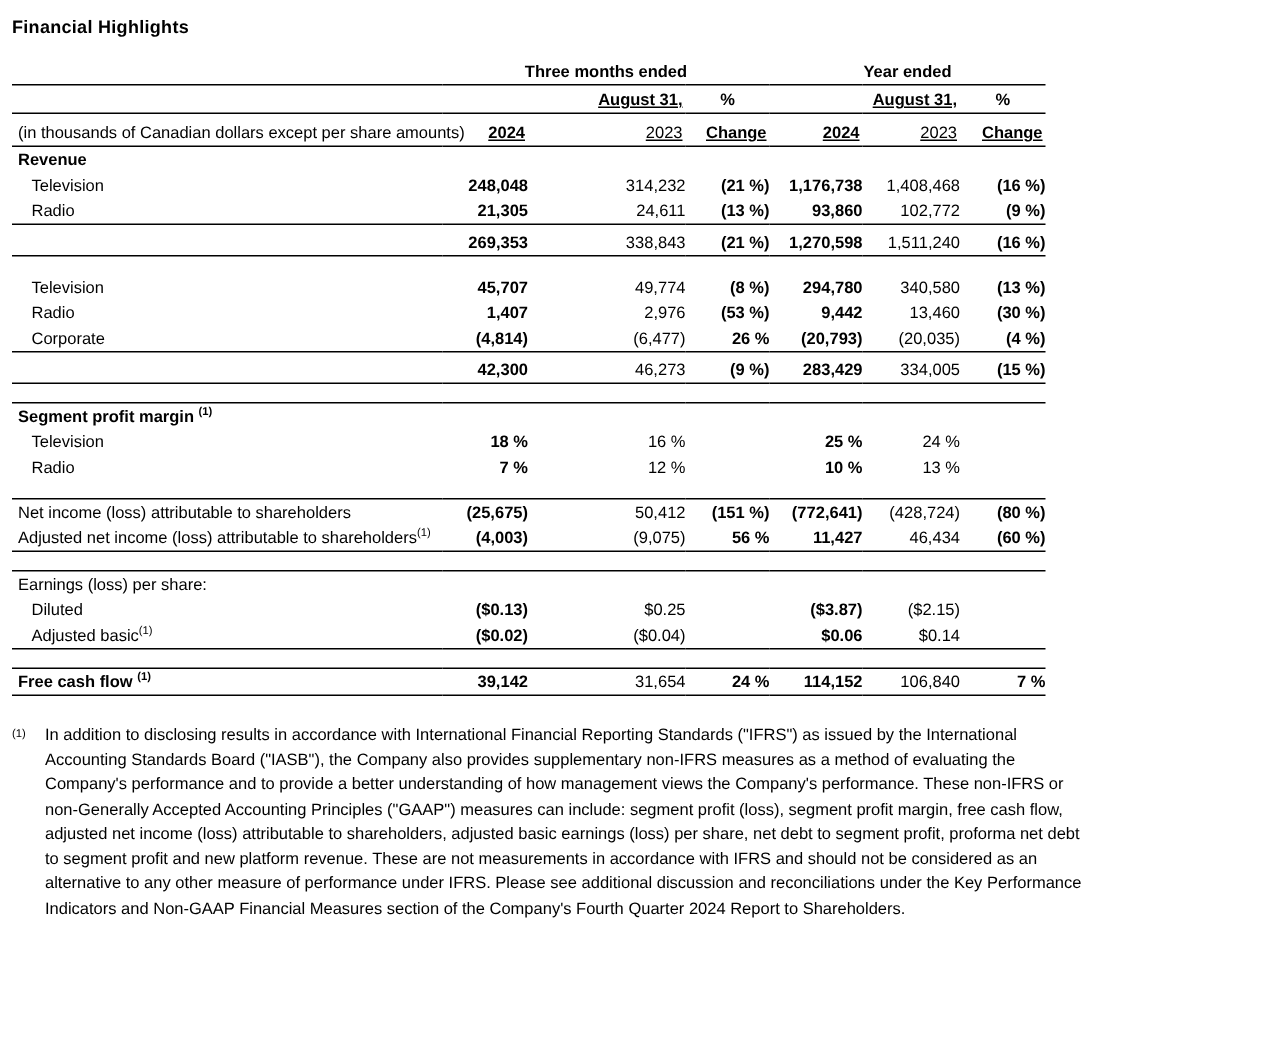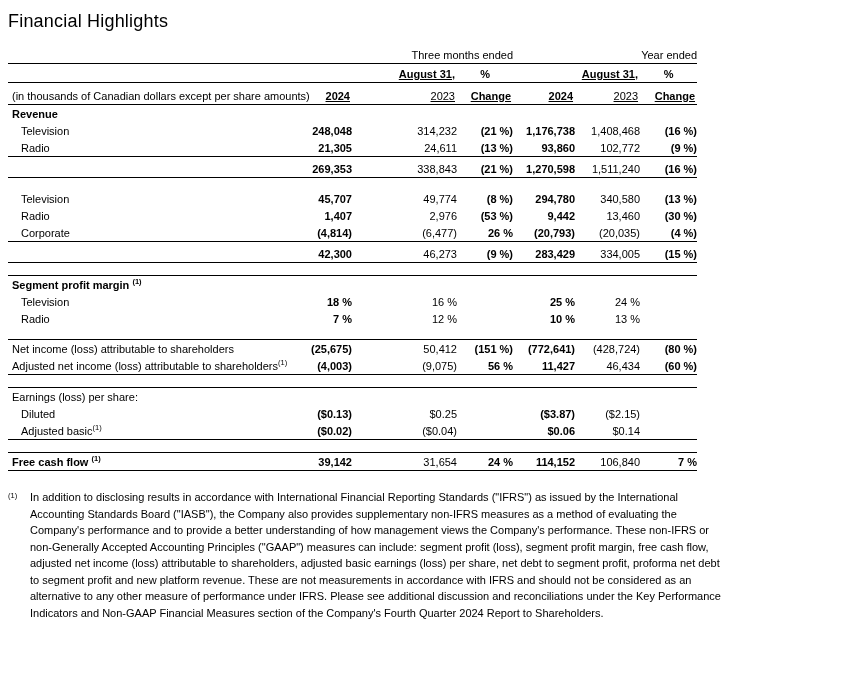--- a/index.html
+++ b/index.html
@@ -4,33 +4,33 @@
 <style>
   html,body { margin:0; padding:0; background:#fff; }
   body {
     width:843px; height:699px;
     font-family:"Liberation Sans", sans-serif;
     font-size:11px; color:#000;
     -webkit-font-smoothing: antialiased;
   }
   .page { padding:8px 0 0 8px; }
   .title {
-    font-size:18px; font-weight:normal; margin:3px 0 15px 0;
+    font-size:12px; font-weight:bold; margin:3px 0 15px 0;
     letter-spacing:.2px;
   }
   table.fin { border-collapse:collapse; width:689px; table-layout:fixed; }
   table.fin td {
     padding:0 0 2px 0; height:15px; vertical-align:bottom;
     white-space:nowrap; overflow:visible;
   }
   thead td { border-bottom:1px solid #000; }
   tr.h1 td { height:14px; }
   tr.h2 td { height:16px; }
   tr.h3 td { height:19px; }
-  .grp { text-align:right; }
+  .grp { text-align:center;font-weight:bold; }
   .g1 { padding-left:46px; }
   .g2 { padding-left:12px; }
   .rt { text-align:right; padding-right:2px !important;text-decoration:underline; }
   .ct { text-align:center; }
   .b  { font-weight:bold; }
   td.v { text-align:right; padding-right:2px; }
   td.emph { font-weight:bold; }
   td.lbl.group { font-weight:bold; padding-left:4px; }
   td.lbl.item  { padding-left:13px; }
   td.lbl.plain { padding-left:4px; }

